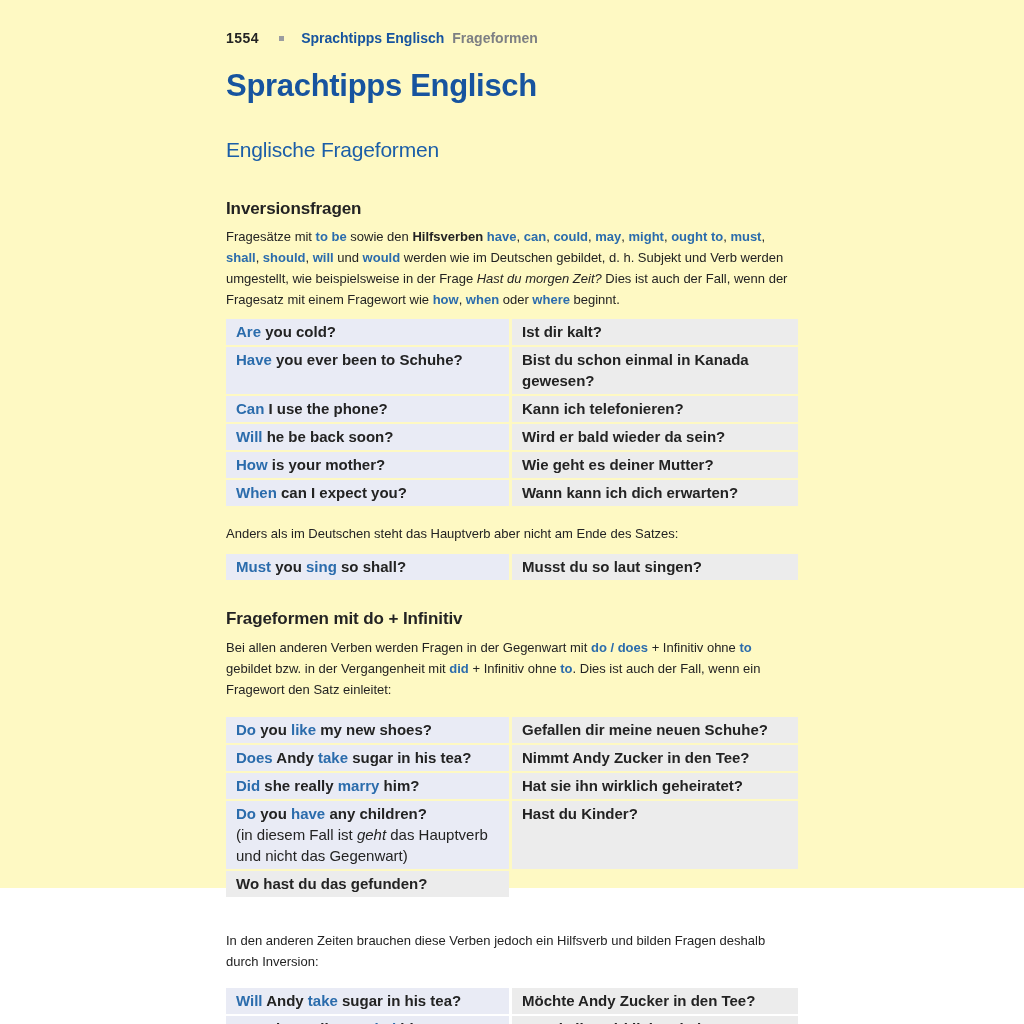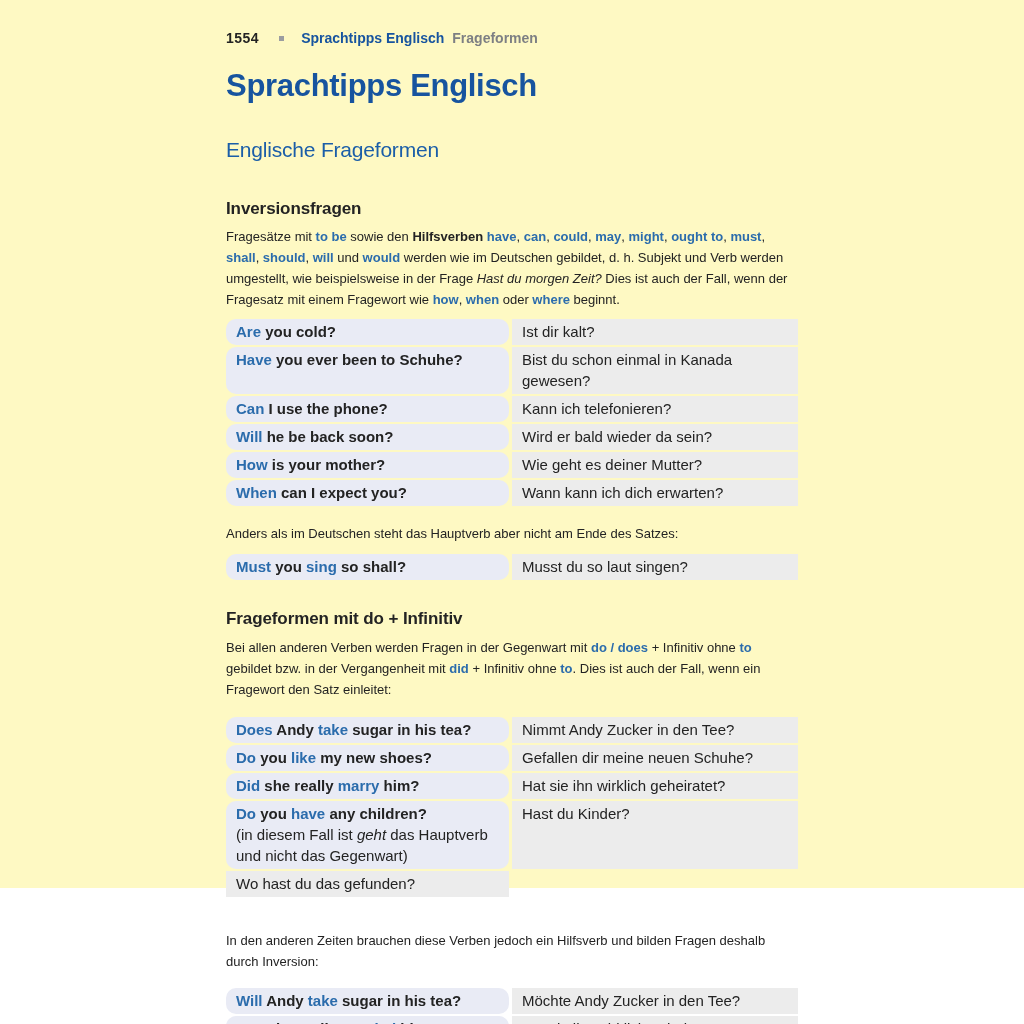--- a/index.html
+++ b/index.html
@@ -63,22 +63,22 @@
   .qa-row {
     display:grid;
     grid-template-columns:283px 286px;
     column-gap:3px;
   }
   .cell {
     padding:2px 10px 3px 10px;
     font-size:15px; line-height:21px;
     min-height:24px;
   }
-  .cell.en { background:#e9ebf5; font-weight:bold;border-radius:10px; }
-  .cell.de { background:#ececec; font-weight:normal; color:#232323; }
+  .cell.en { background:#e9ebf5; font-weight:bold; }
+  .cell.de { background:#ececec; font-weight:bold; color:#232323; }
 
   .seg-r  { font-weight:normal; font-style:normal; color:#232323; }
   .seg-b  { font-weight:bold;   font-style:normal; color:#232323; }
   .seg-bb { font-weight:bold;   font-style:normal; color:#2b6cac; }
   .seg-i  { font-weight:normal; font-style:italic; color:#232323; }
   .seg-ri { font-weight:normal; font-style:italic; color:#232323; }
 </style>
 </head>
 <body>
 
@@ -128,26 +128,26 @@
       <div class="qa-table" id="block-4">
         <div class="qa-row">
           <div class="cell en"><span class="seg-bb">Must</span><span class="seg-b"> you </span><span class="seg-bb">sing</span><span class="seg-b"> so shall?</span></div>
           <div class="cell de">Musst du so laut singen?</div>
         </div>
       </div>
       <h3 class="subheading" id="block-5">Frageformen mit do + Infinitiv</h3>
       <p class="paragraph" id="block-6"><span class="seg-r">Bei allen anderen Verben werden Fragen in der Gegenwart mit </span><span class="seg-bb">do / does</span><span class="seg-r"> + Infinitiv ohne </span><span class="seg-bb">to</span><span class="seg-r"> gebildet bzw. in der Vergangenheit mit </span><span class="seg-bb">did</span><span class="seg-r"> + Infinitiv ohne </span><span class="seg-bb">to</span><span class="seg-r">. Dies ist auch der Fall, wenn ein Fragewort den Satz einleitet:</span></p>
       <div class="qa-table" id="block-7">
         <div class="qa-row">
+          <div class="cell en"><span class="seg-bb">Do</span><span class="seg-b"> you </span><span class="seg-bb">like</span><span class="seg-b"> my new shoes?</span></div>
+          <div class="cell de">Gefallen dir meine neuen Schuhe?</div>
+        </div>
+        <div class="qa-row">
           <div class="cell en"><span class="seg-bb">Does</span><span class="seg-b"> Andy </span><span class="seg-bb">take</span><span class="seg-b"> sugar in his tea?</span></div>
           <div class="cell de">Nimmt Andy Zucker in den Tee?</div>
-        </div>
-        <div class="qa-row">
-          <div class="cell en"><span class="seg-bb">Do</span><span class="seg-b"> you </span><span class="seg-bb">like</span><span class="seg-b"> my new shoes?</span></div>
-          <div class="cell de">Gefallen dir meine neuen Schuhe?</div>
         </div>
         <div class="qa-row">
           <div class="cell en"><span class="seg-bb">Did</span><span class="seg-b"> she really </span><span class="seg-bb">marry</span><span class="seg-b"> him?</span></div>
           <div class="cell de">Hat sie ihn wirklich geheiratet?</div>
         </div>
         <div class="qa-row">
           <div class="cell en"><span class="seg-bb">Do</span><span class="seg-b"> you </span><span class="seg-bb">have</span><span class="seg-b"> any children?</span><br><span class="seg-r">(in diesem Fall ist </span><span class="seg-ri">geht</span><span class="seg-r"> das Hauptverb und nicht das Gegenwart)</span></div>
           <div class="cell de">Hast du Kinder?</div>
         </div>
         <div class="qa-row">

